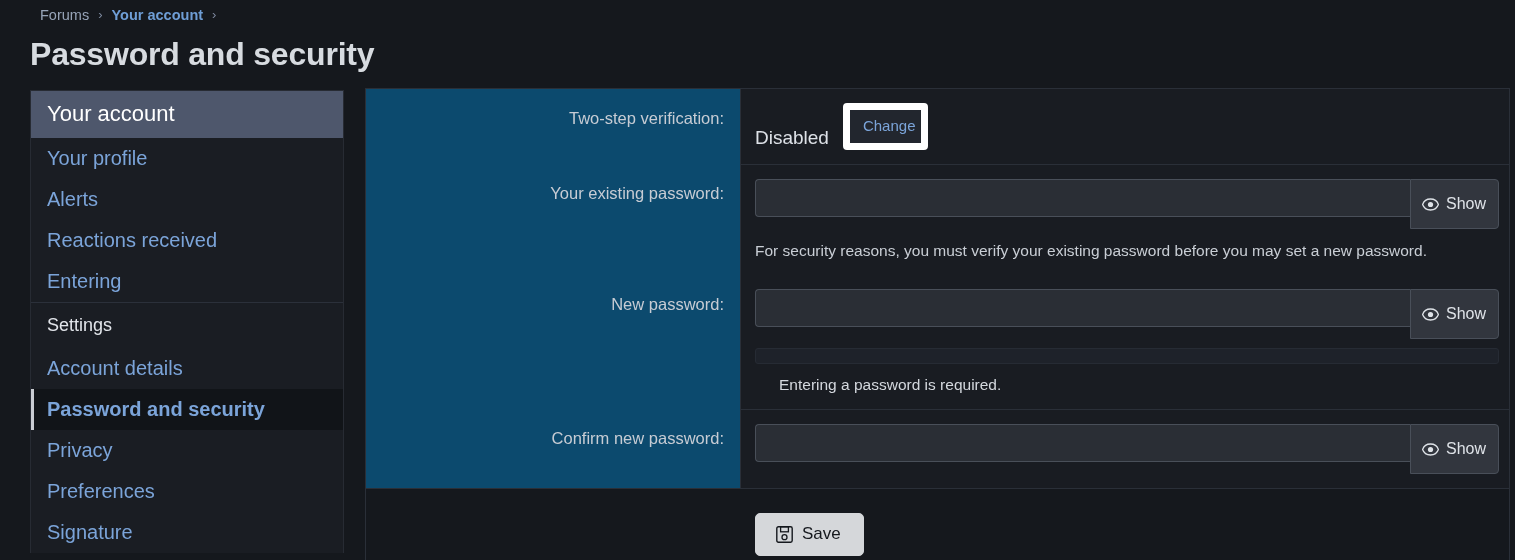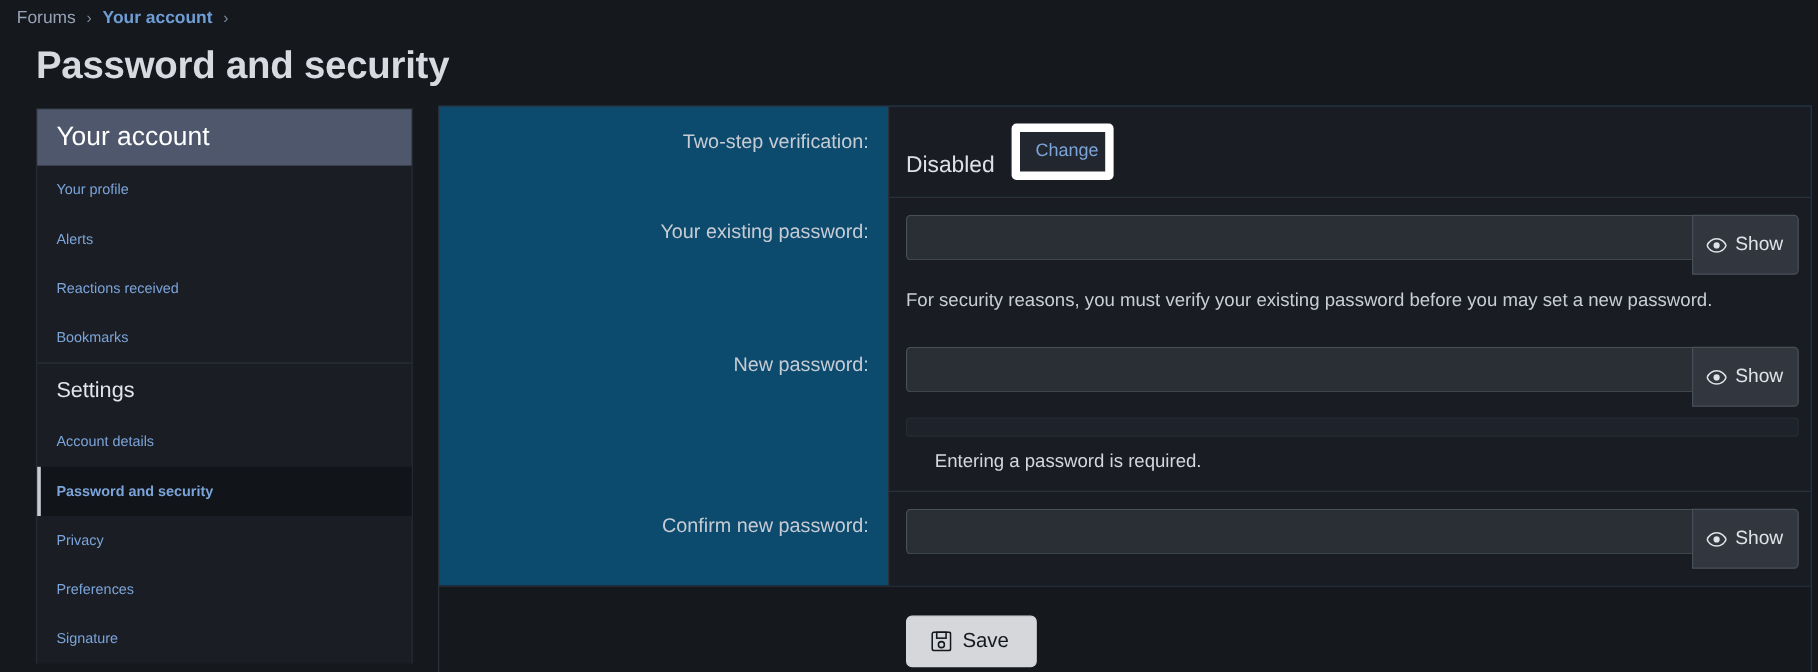--- a/index.html
+++ b/index.html
@@ -16,21 +16,21 @@
     position: relative;
     width: 1515px;
     height: 560px;
     background: #15181d;
     padding: 0;
   }
 
   
   .breadcrumb {
     position: absolute;
-    left: 14px;
+    left: 40px;
     top: 6px;
     display: flex;
     align-items: center;
     gap: 9px;
     font-size: 14.5px;
     line-height: 18px;
   }
   .crumb-forums { color: #97a4b8; text-decoration: none; }
   .crumb-account { color: #6f9ed6; font-weight: bold; text-decoration: none; }
   .crumb-sep { color: #7e8aa0; font-size: 13px; }
@@ -66,21 +66,21 @@
   .sb-section {
     color: #e2e5ea;
     font-size: 18px;
     padding: 10px 16px 11px 16px;
     border-top: 1px solid #2b303a;
     line-height: 24px;
   }
   .sb-item {
     display: block;
     color: #7ba4d9;
-    font-size: 12px;
+    font-size: 20px;
     padding: 10px 16px 11px 16px;
     text-decoration: none;
     line-height: 20px;
     border-left: 3px solid transparent;
     padding-left: 13px;
   }
   .sb-item.active {
     color: #7ba4d9;
     font-weight: bold;
     background: #111418;
@@ -238,21 +238,21 @@
   </nav>
 
   <h1 class="page-title">Password and security</h1>
 
   <aside class="sidebar">
     <div class="sb-header">Your account</div>
 
     <a class="sb-item" href="#">Your profile</a>
     <a class="sb-item" href="#">Alerts</a>
     <a class="sb-item" href="#">Reactions received</a>
-    <a class="sb-item" href="#">Bookmarks</a>
+    <a class="sb-item" href="#">Entering</a>
 
     <div class="sb-section">Settings</div>
 
     <a class="sb-item" href="#">Account details</a>
     <a class="sb-item active" href="#">Password and security</a>
     <a class="sb-item" href="#">Privacy</a>
     <a class="sb-item" href="#">Preferences</a>
     <a class="sb-item" href="#">Signature</a>
   </aside>
 

